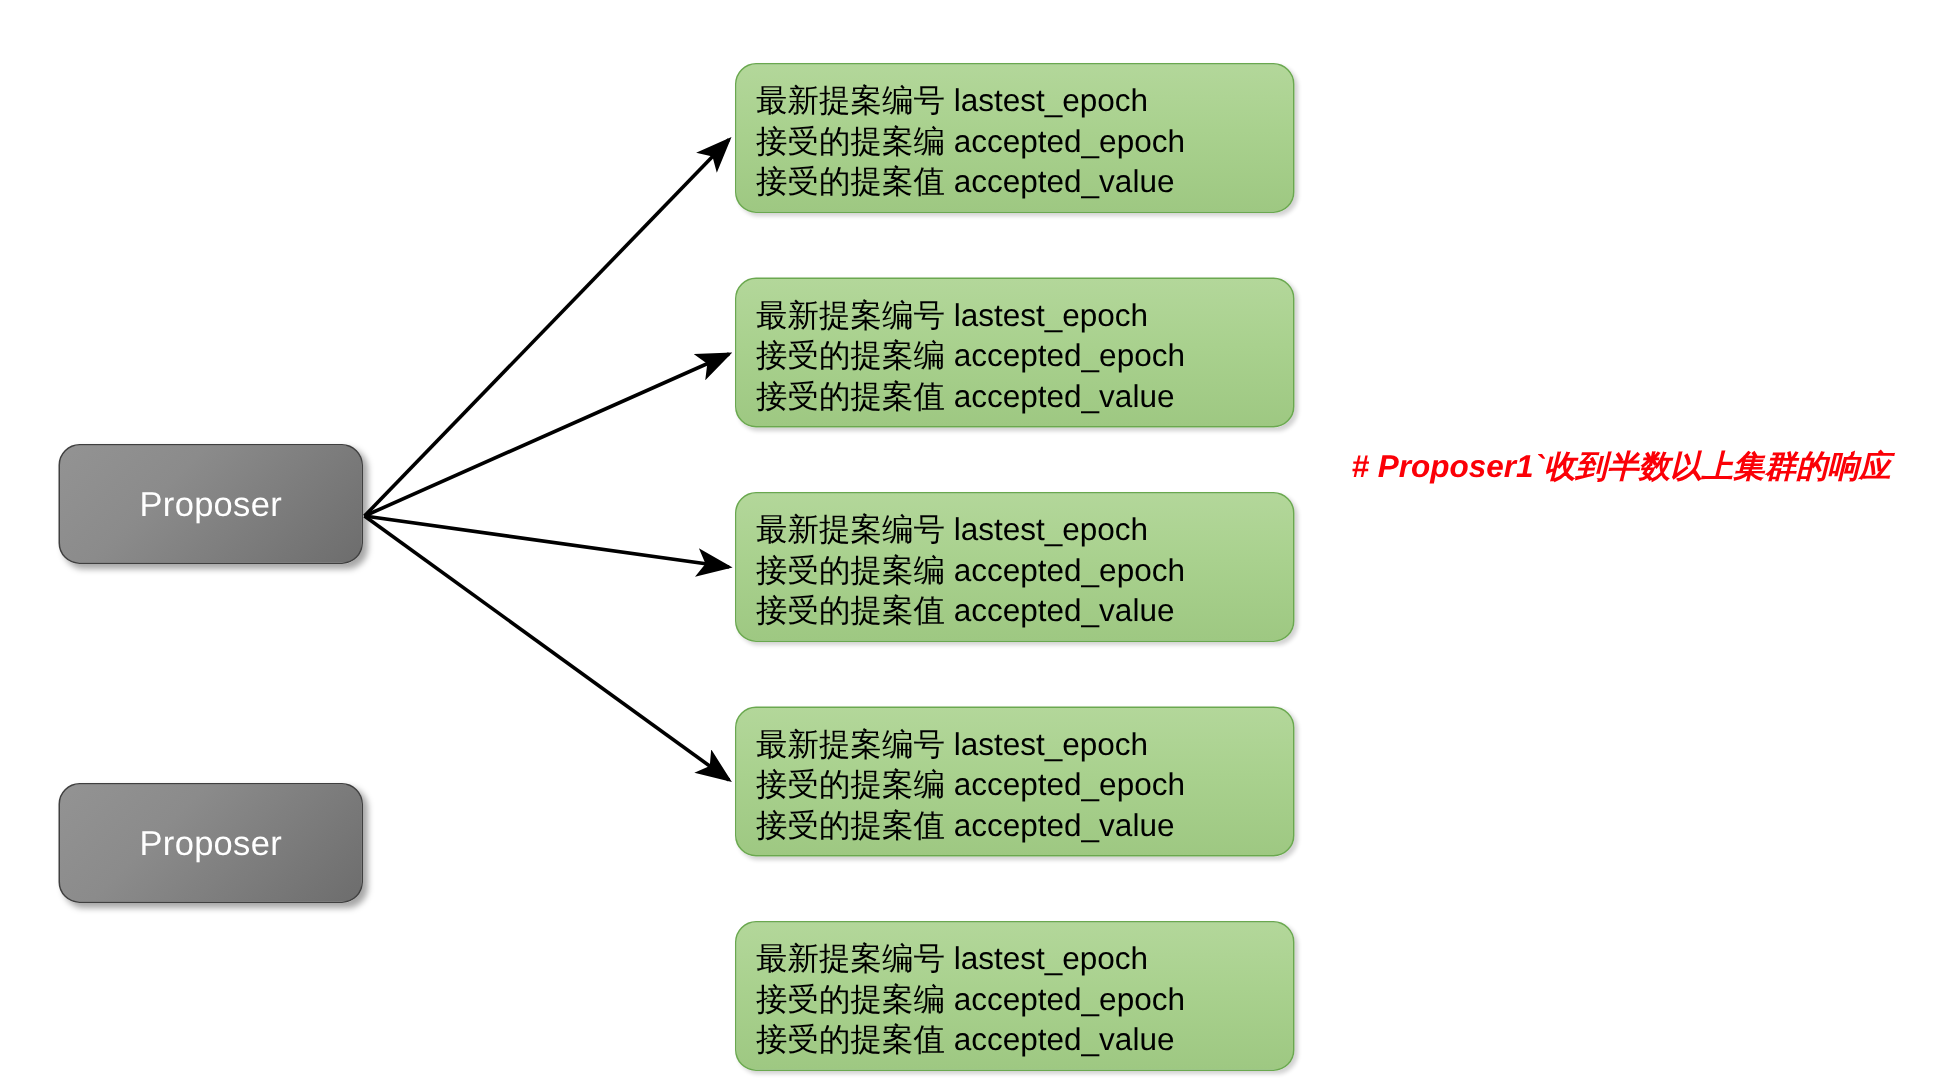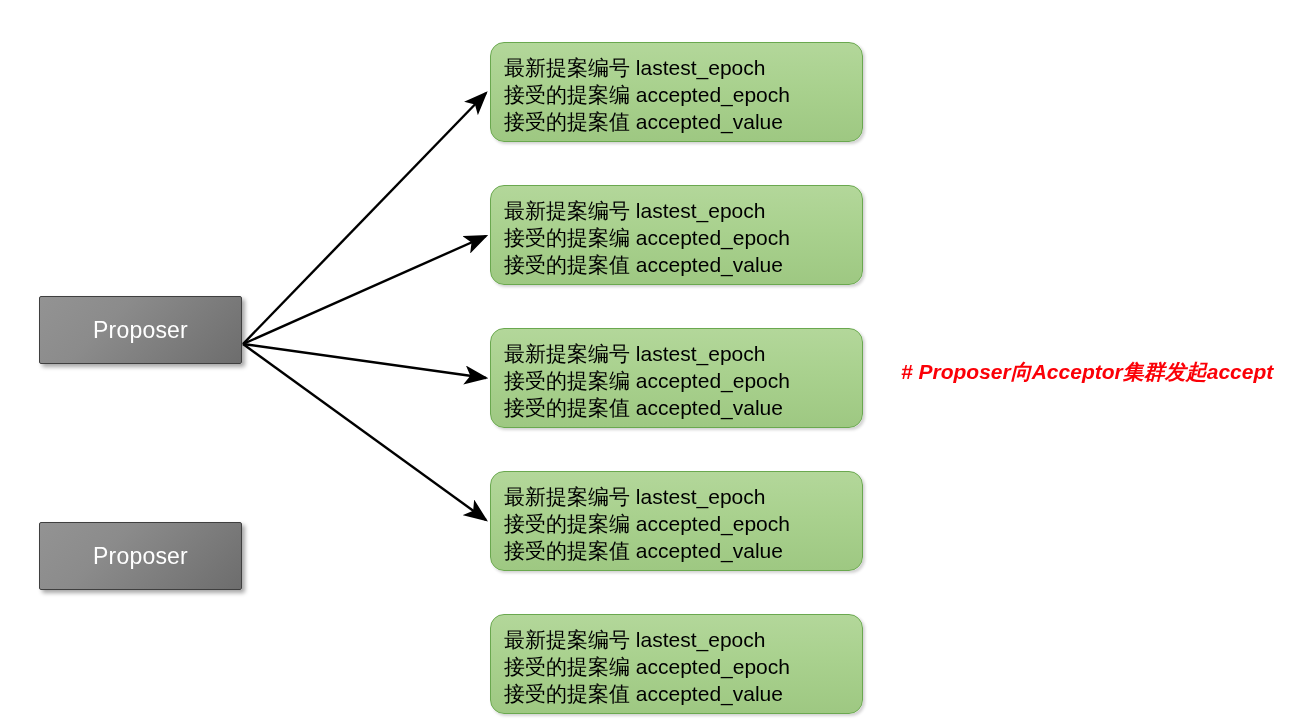--- a/index.html
+++ b/index.html
@@ -15,22 +15,22 @@
     width: 1306px;
     height: 726px;
     background: #ffffff;
     overflow: hidden;
   }
 
   
   .proposer-node {
     position: absolute;
     width: 203px;
-    height: 68px;
-    border-radius: 2px;
+    height: 80px;
+    border-radius: 14px;
     background: linear-gradient(135deg, #939393 0%, #8b8b8b 35%, #7b7b7b 70%, #6d6d6d 100%);
     border: 1px solid #3f3f3f;
     box-shadow: 3px 3px 4px rgba(0,0,0,0.35);
     box-sizing: border-box;
     display: flex;
     align-items: center;
     justify-content: center;
   }
   .proposer-label {
     color: #ffffff;
@@ -134,18 +134,20 @@
     <div class="state-line">接受的提案编 accepted_epoch</div>
     <div class="state-line">接受的提案值 accepted_value</div>
   </div>
 
   <div class="state-box" style="top:614px">
     <div class="state-line">最新提案编号 lastest_epoch</div>
     <div class="state-line">接受的提案编 accepted_epoch</div>
     <div class="state-line">接受的提案值 accepted_value</div>
   </div>
 
+  <div class="annotation" id="annotation-1">
+    <div># Proposer1`收到半数以上集群的响应</div>
+  </div>
 
   <div class="annotation" id="annotation-2">
-    <div># Proposer向Acceptor集群发起accept</div>
   </div>
 
 </div>
 
 </body></html>

